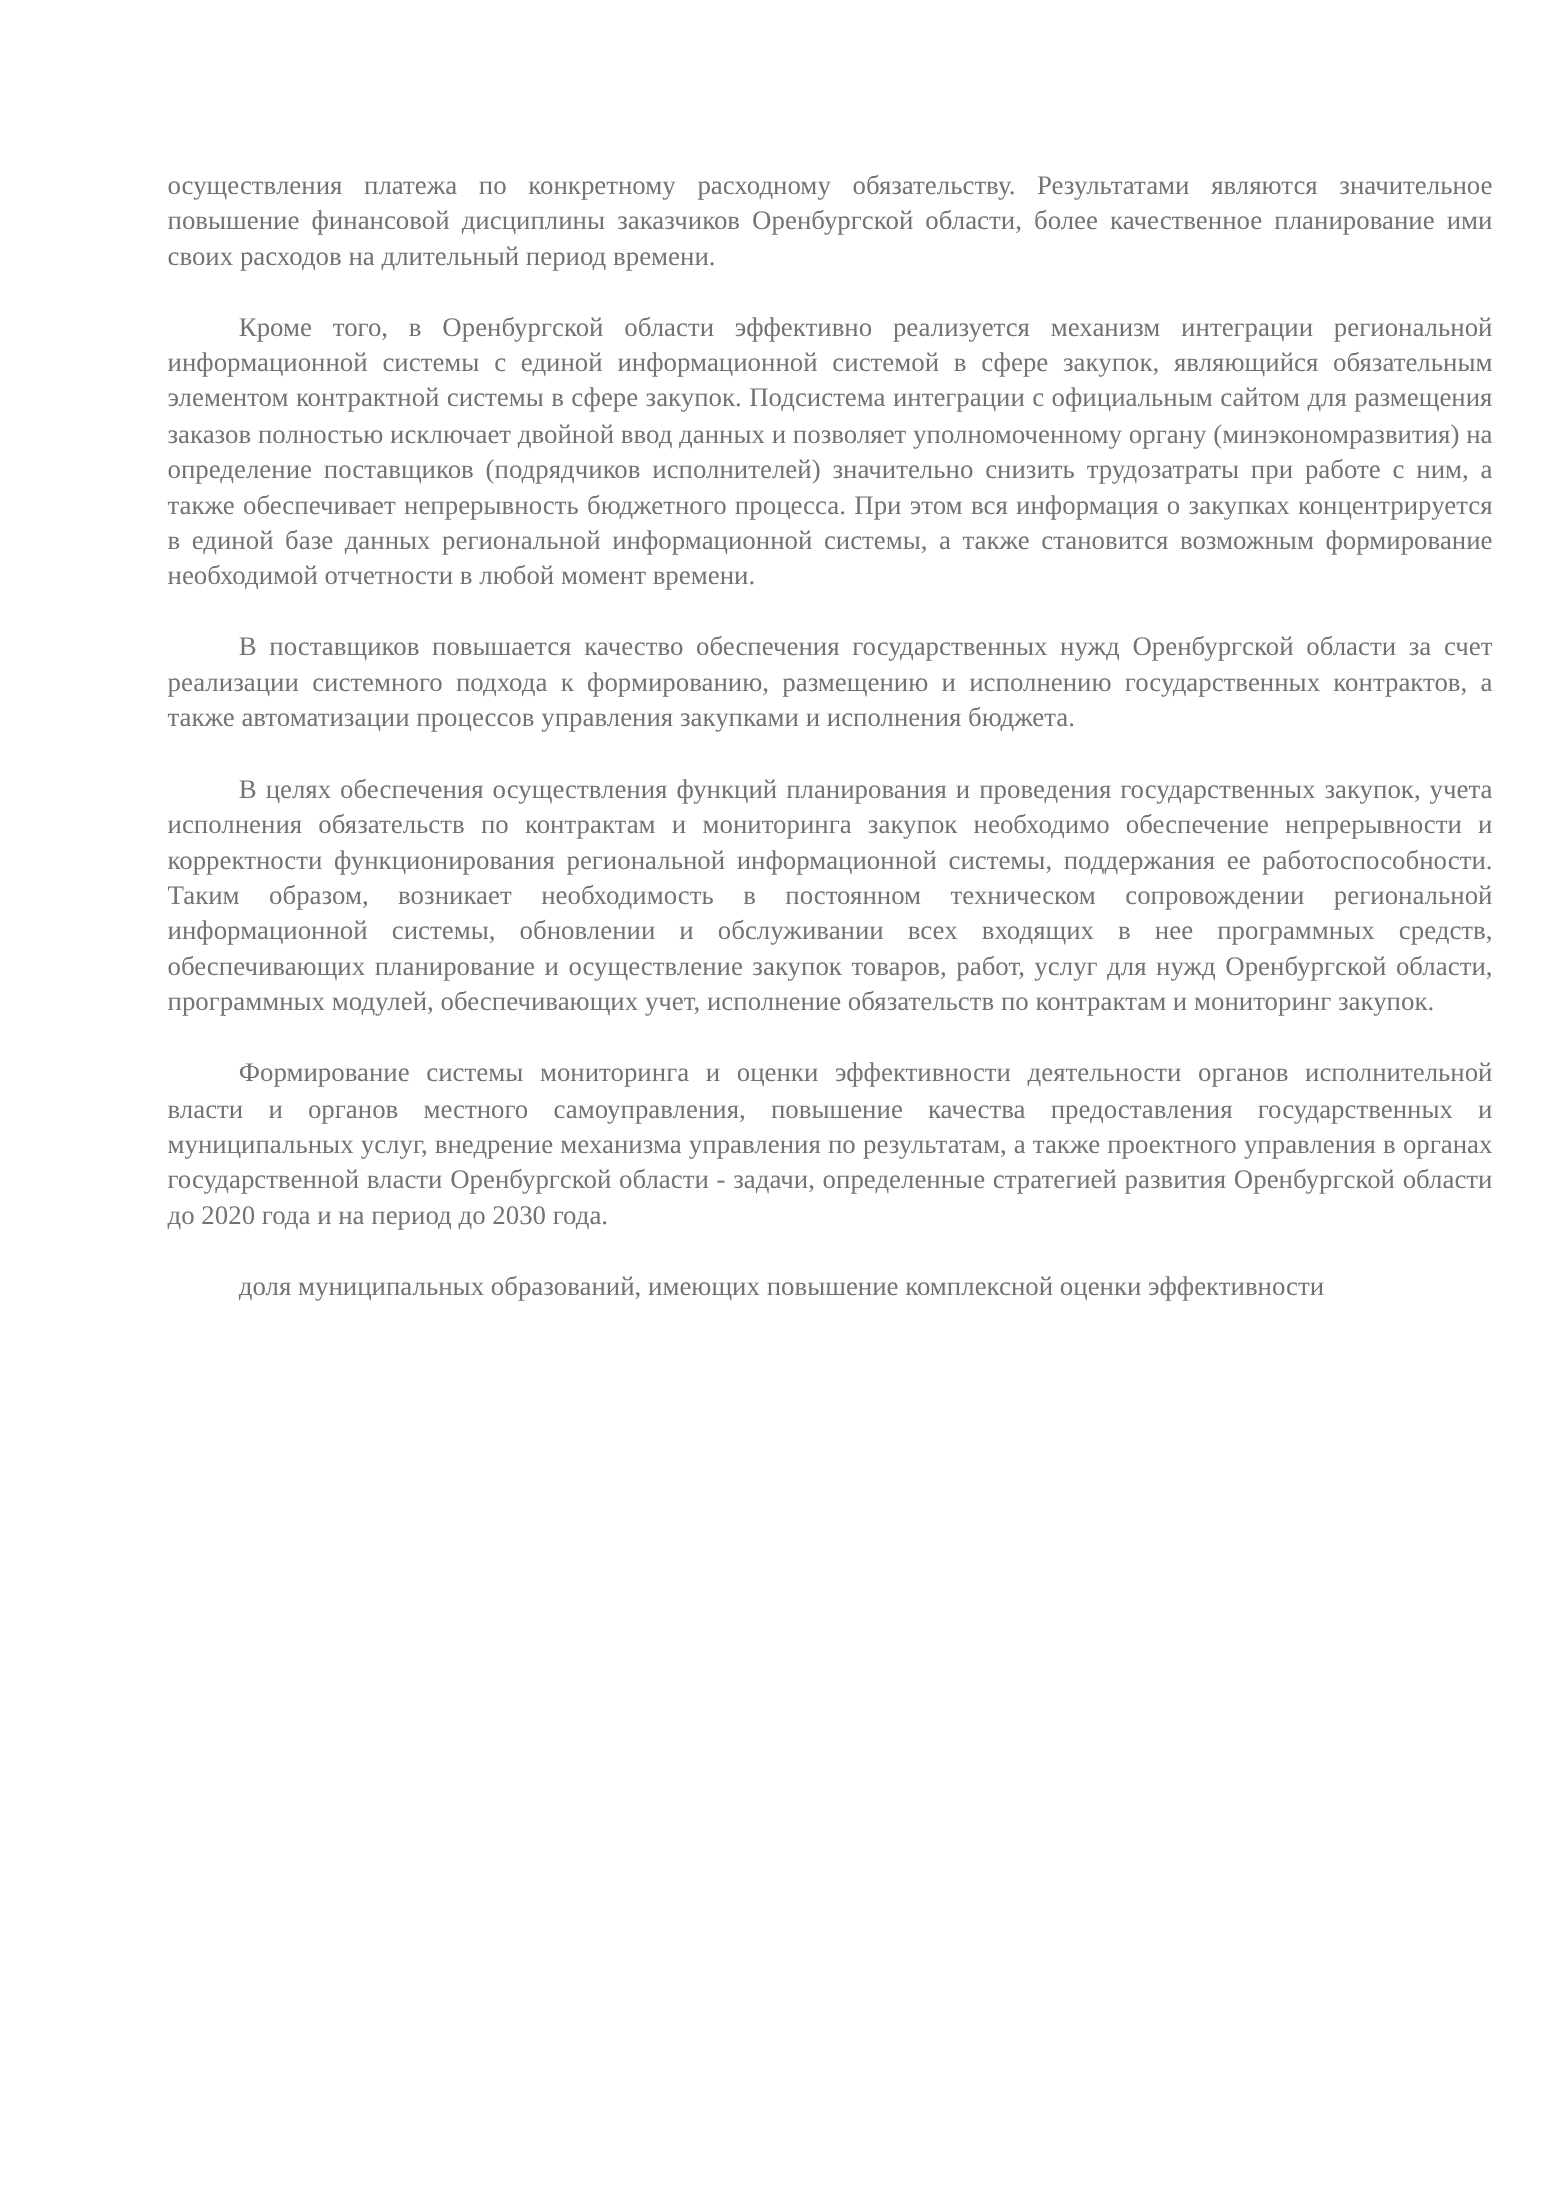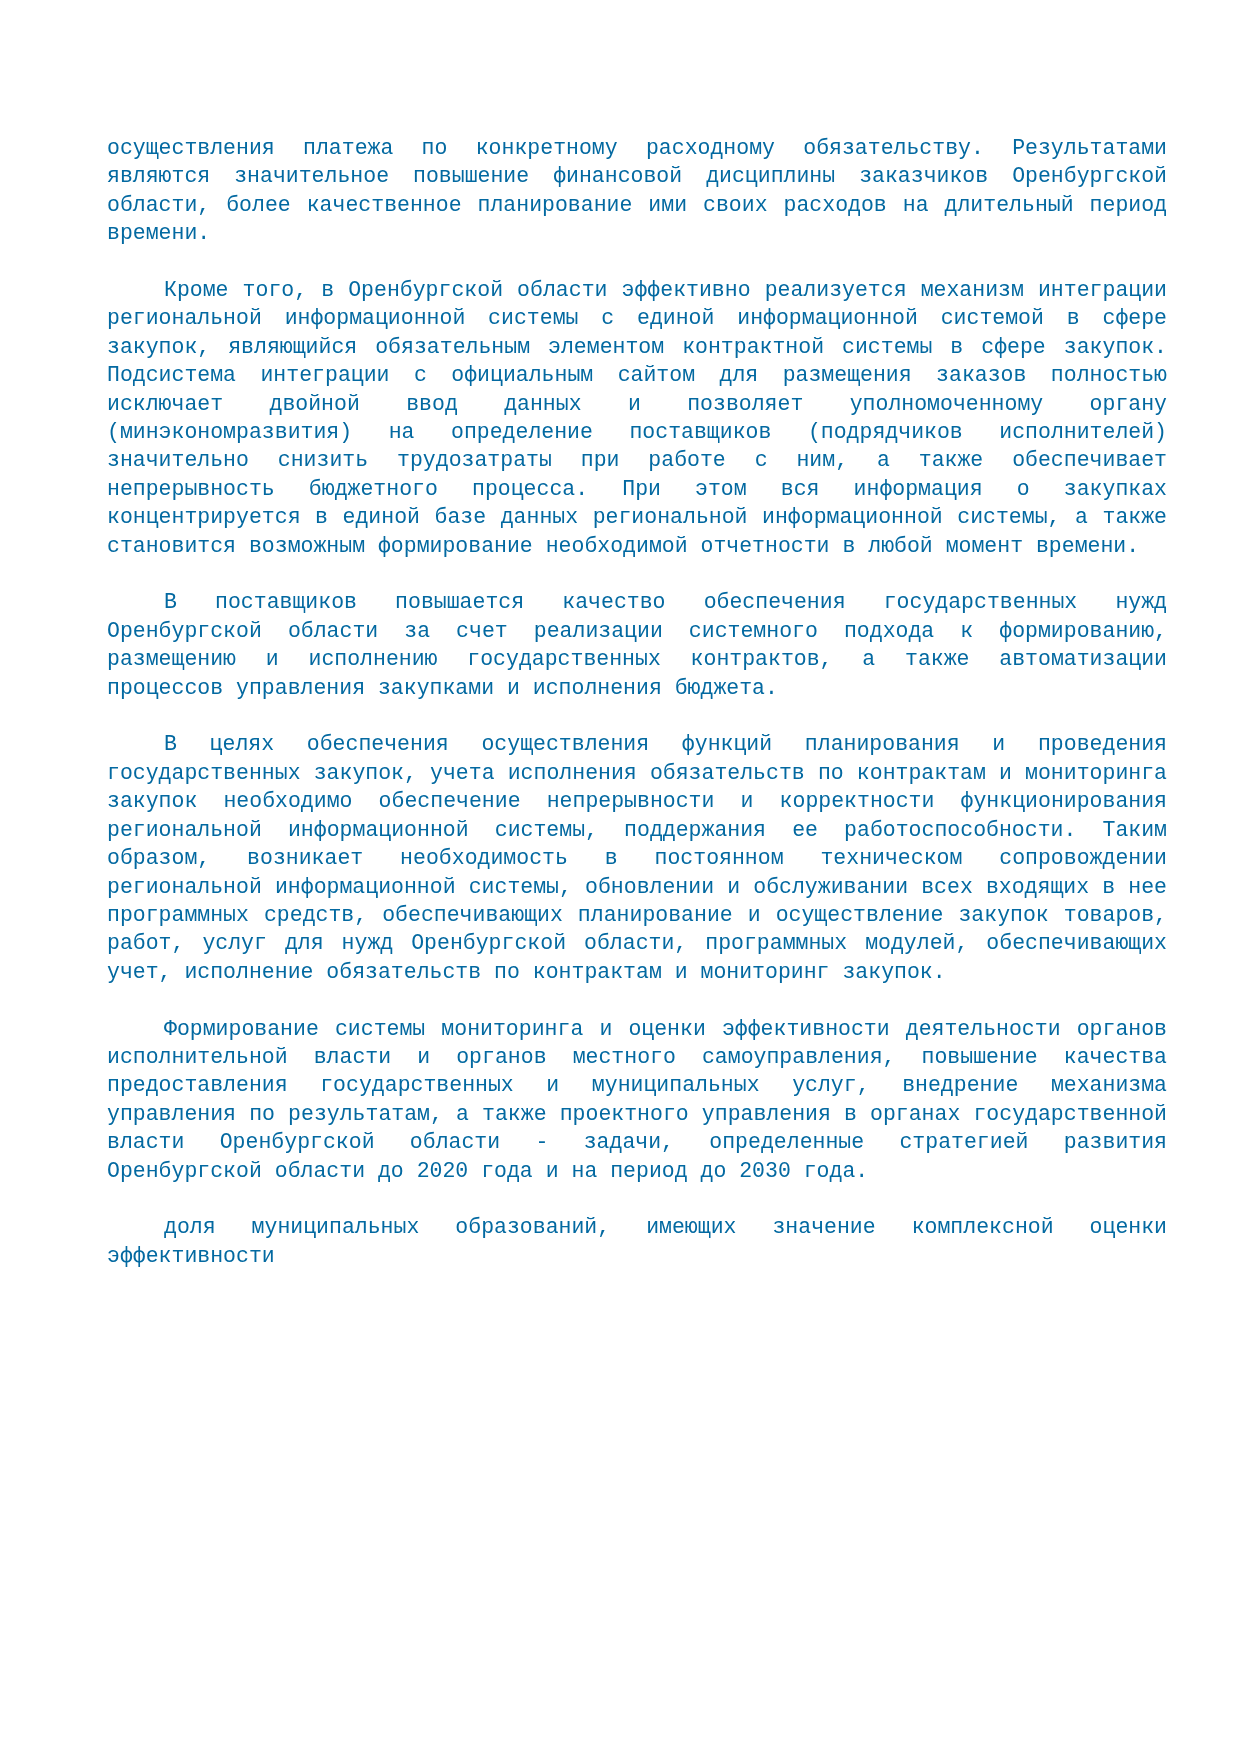--- a/index.html
+++ b/index.html
@@ -1,36 +1,36 @@
 <!DOCTYPE html>
 <html><head>
 <meta charset="utf-8">
 <style>
   html, body { margin: 0; padding: 0; background: #ffffff; }
   body { width: 1240px; height: 1754px; position: relative; overflow: hidden; }
   .page {
     position: absolute;
-    left: 107px;
+    left: 134px;
     top: 134px;
     width: 1060px;
-    font-family: Liberation Mono, monospace;
+    font-family: Liberation Serif, serif;
     font-size: 21.5px;
     line-height: 28.4px;
-    color: #0369a1;
+    color: #737373;
   }
   .page p {
     margin: 0 0 28.4px 0;
     text-align: justify;
     text-align-last: left;
   }
   .page p.indent { text-indent: 57px; }
 </style>
 </head>
 <body>
 
 <div class="page">
   <p>осуществления платежа по конкретному расходному обязательству. Результатами являются значительное повышение финансовой дисциплины заказчиков Оренбургской области, более качественное планирование ими своих расходов на длительный период времени.</p>
   <p class="indent">Кроме того, в Оренбургской области эффективно реализуется механизм интеграции региональной информационной системы с единой информационной системой в сфере закупок, являющийся обязательным элементом контрактной системы в сфере закупок. Подсистема интеграции с официальным сайтом для размещения заказов полностью исключает двойной ввод данных и позволяет уполномоченному органу (минэкономразвития) на определение поставщиков (подрядчиков исполнителей) значительно снизить трудозатраты при работе с ним, а также обеспечивает непрерывность бюджетного процесса. При этом вся информация о закупках концентрируется в единой базе данных региональной информационной системы, а также становится возможным формирование необходимой отчетности в любой момент времени.</p>
   <p class="indent">В поставщиков повышается качество обеспечения государственных нужд Оренбургской области за счет реализации системного подхода к формированию, размещению и исполнению государственных контрактов, а также автоматизации процессов управления закупками и исполнения бюджета.</p>
   <p class="indent">В целях обеспечения осуществления функций планирования и проведения государственных закупок, учета исполнения обязательств по контрактам и мониторинга закупок необходимо обеспечение непрерывности и корректности функционирования региональной информационной системы, поддержания ее работоспособности. Таким образом, возникает необходимость в постоянном техническом сопровождении региональной информационной системы, обновлении и обслуживании всех входящих в нее программных средств, обеспечивающих планирование и осуществление закупок товаров, работ, услуг для нужд Оренбургской области, программных модулей, обеспечивающих учет, исполнение обязательств по контрактам и мониторинг закупок.</p>
   <p class="indent">Формирование системы мониторинга и оценки эффективности деятельности органов исполнительной власти и органов местного самоуправления, повышение качества предоставления государственных и муниципальных услуг, внедрение механизма управления по результатам, а также проектного управления в органах государственной власти Оренбургской области - задачи, определенные стратегией развития Оренбургской области до 2020 года и на период до 2030 года.</p>
-  <p class="indent">доля муниципальных образований, имеющих значение комплексной оценки эффективности</p>
+  <p class="indent">доля муниципальных образований, имеющих повышение комплексной оценки эффективности</p>
 </div>
 
 </body></html>

